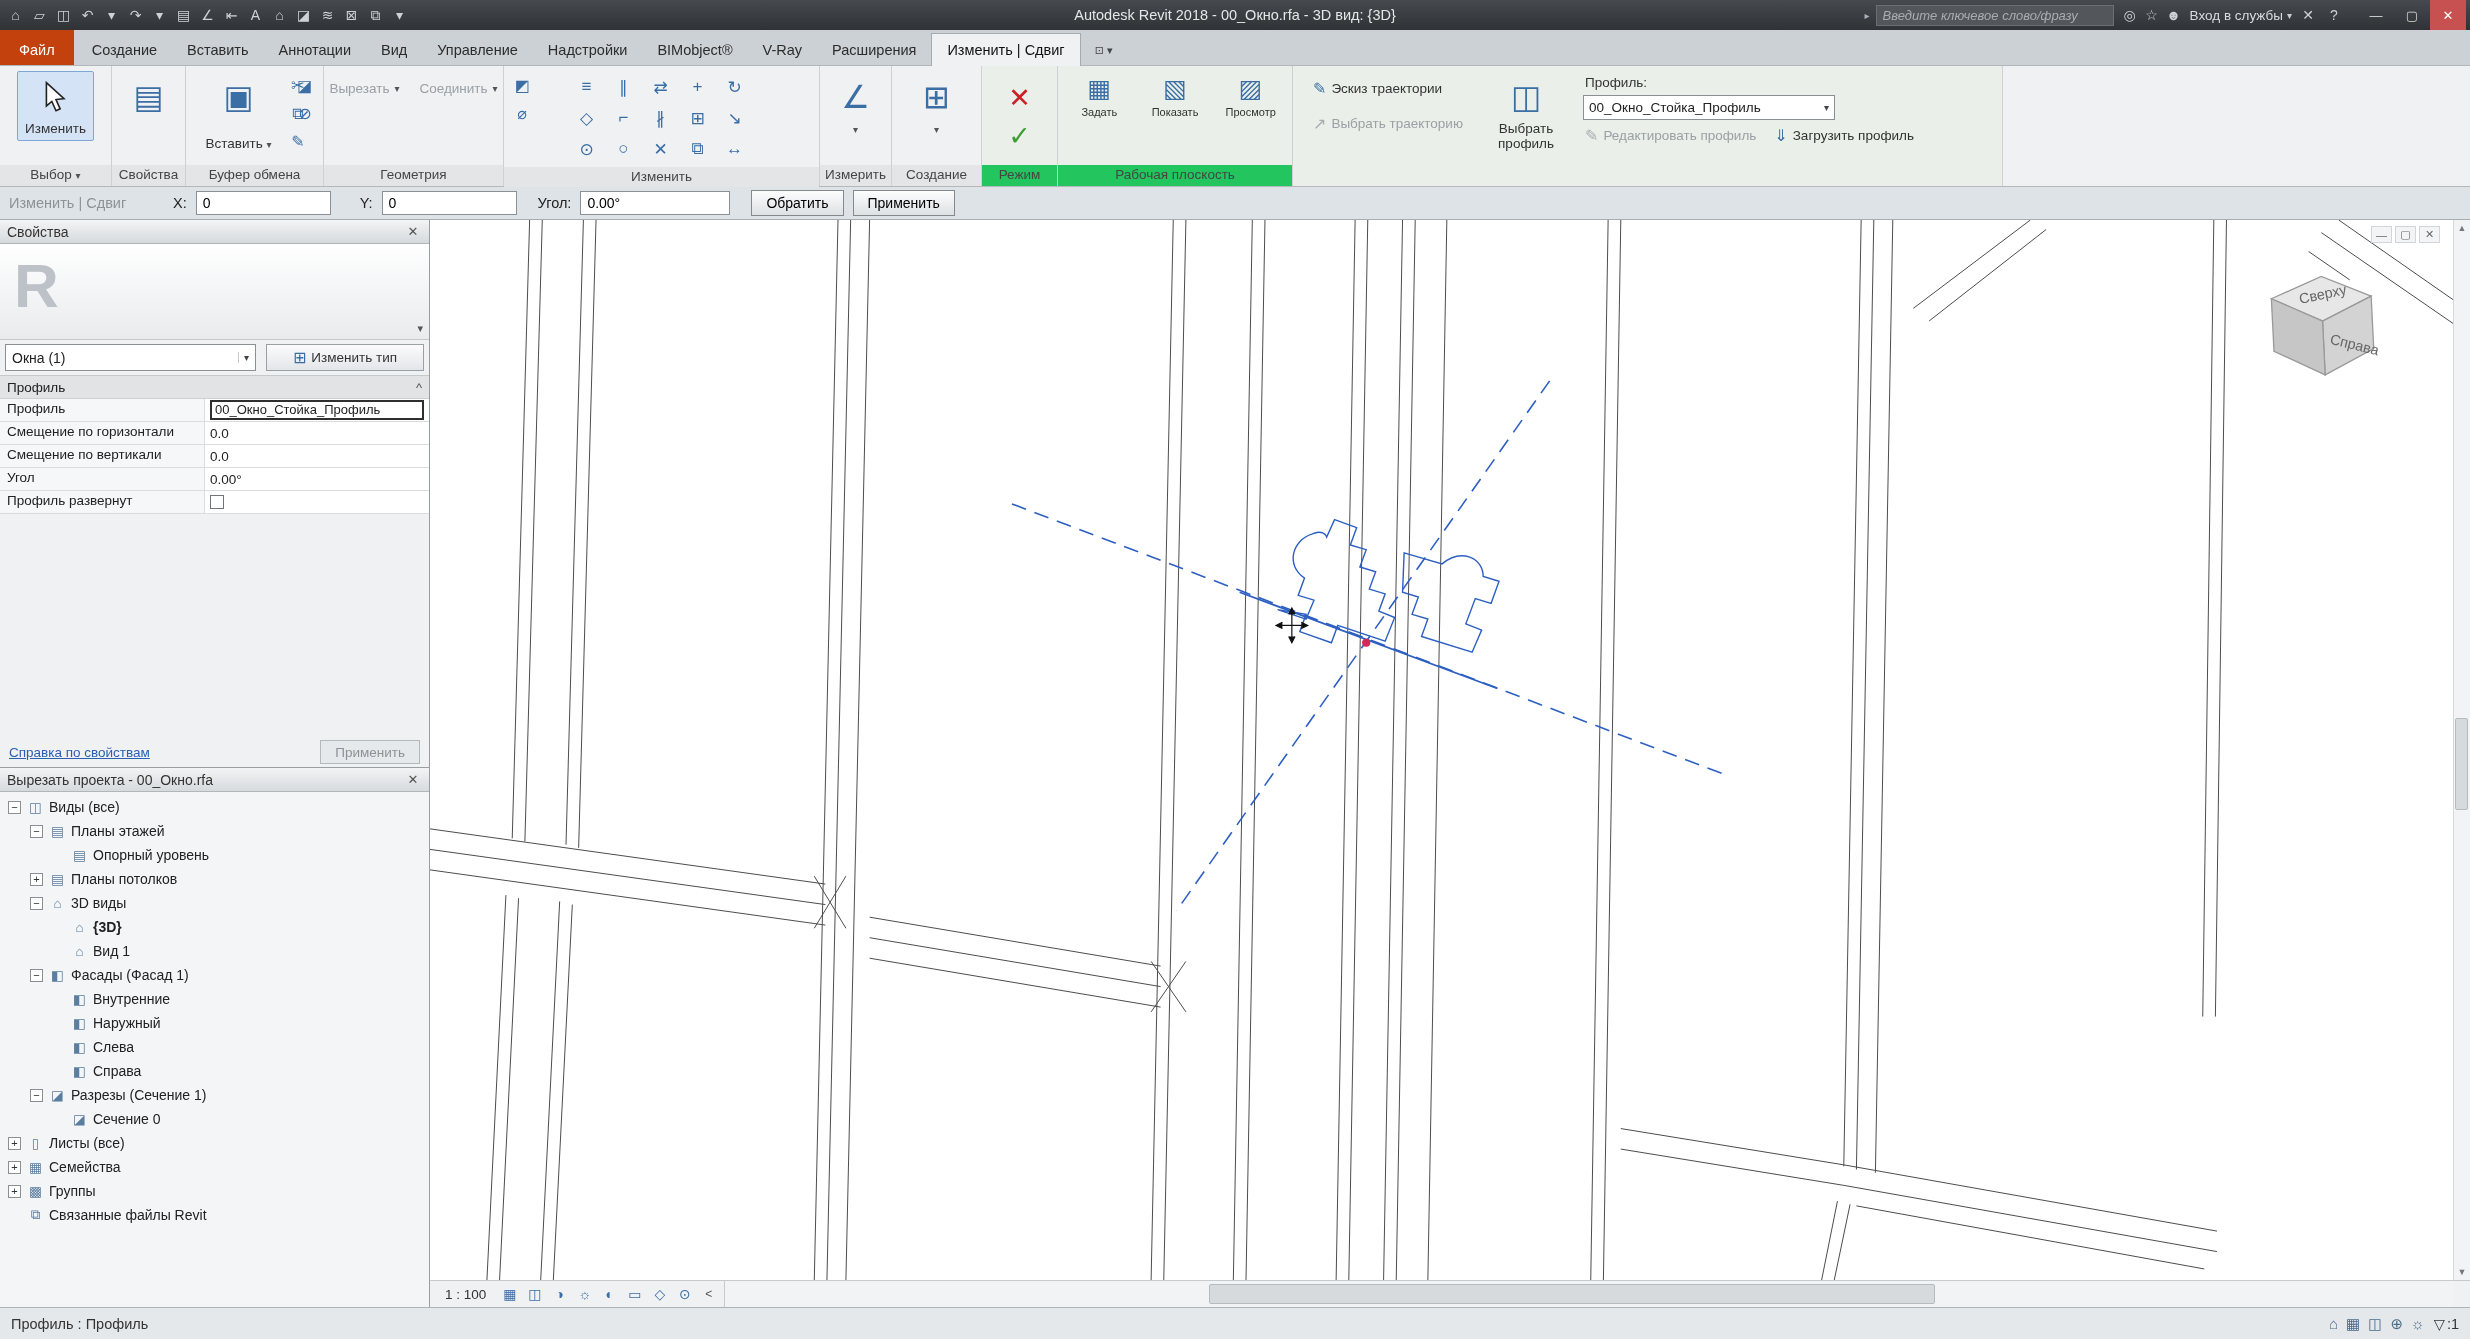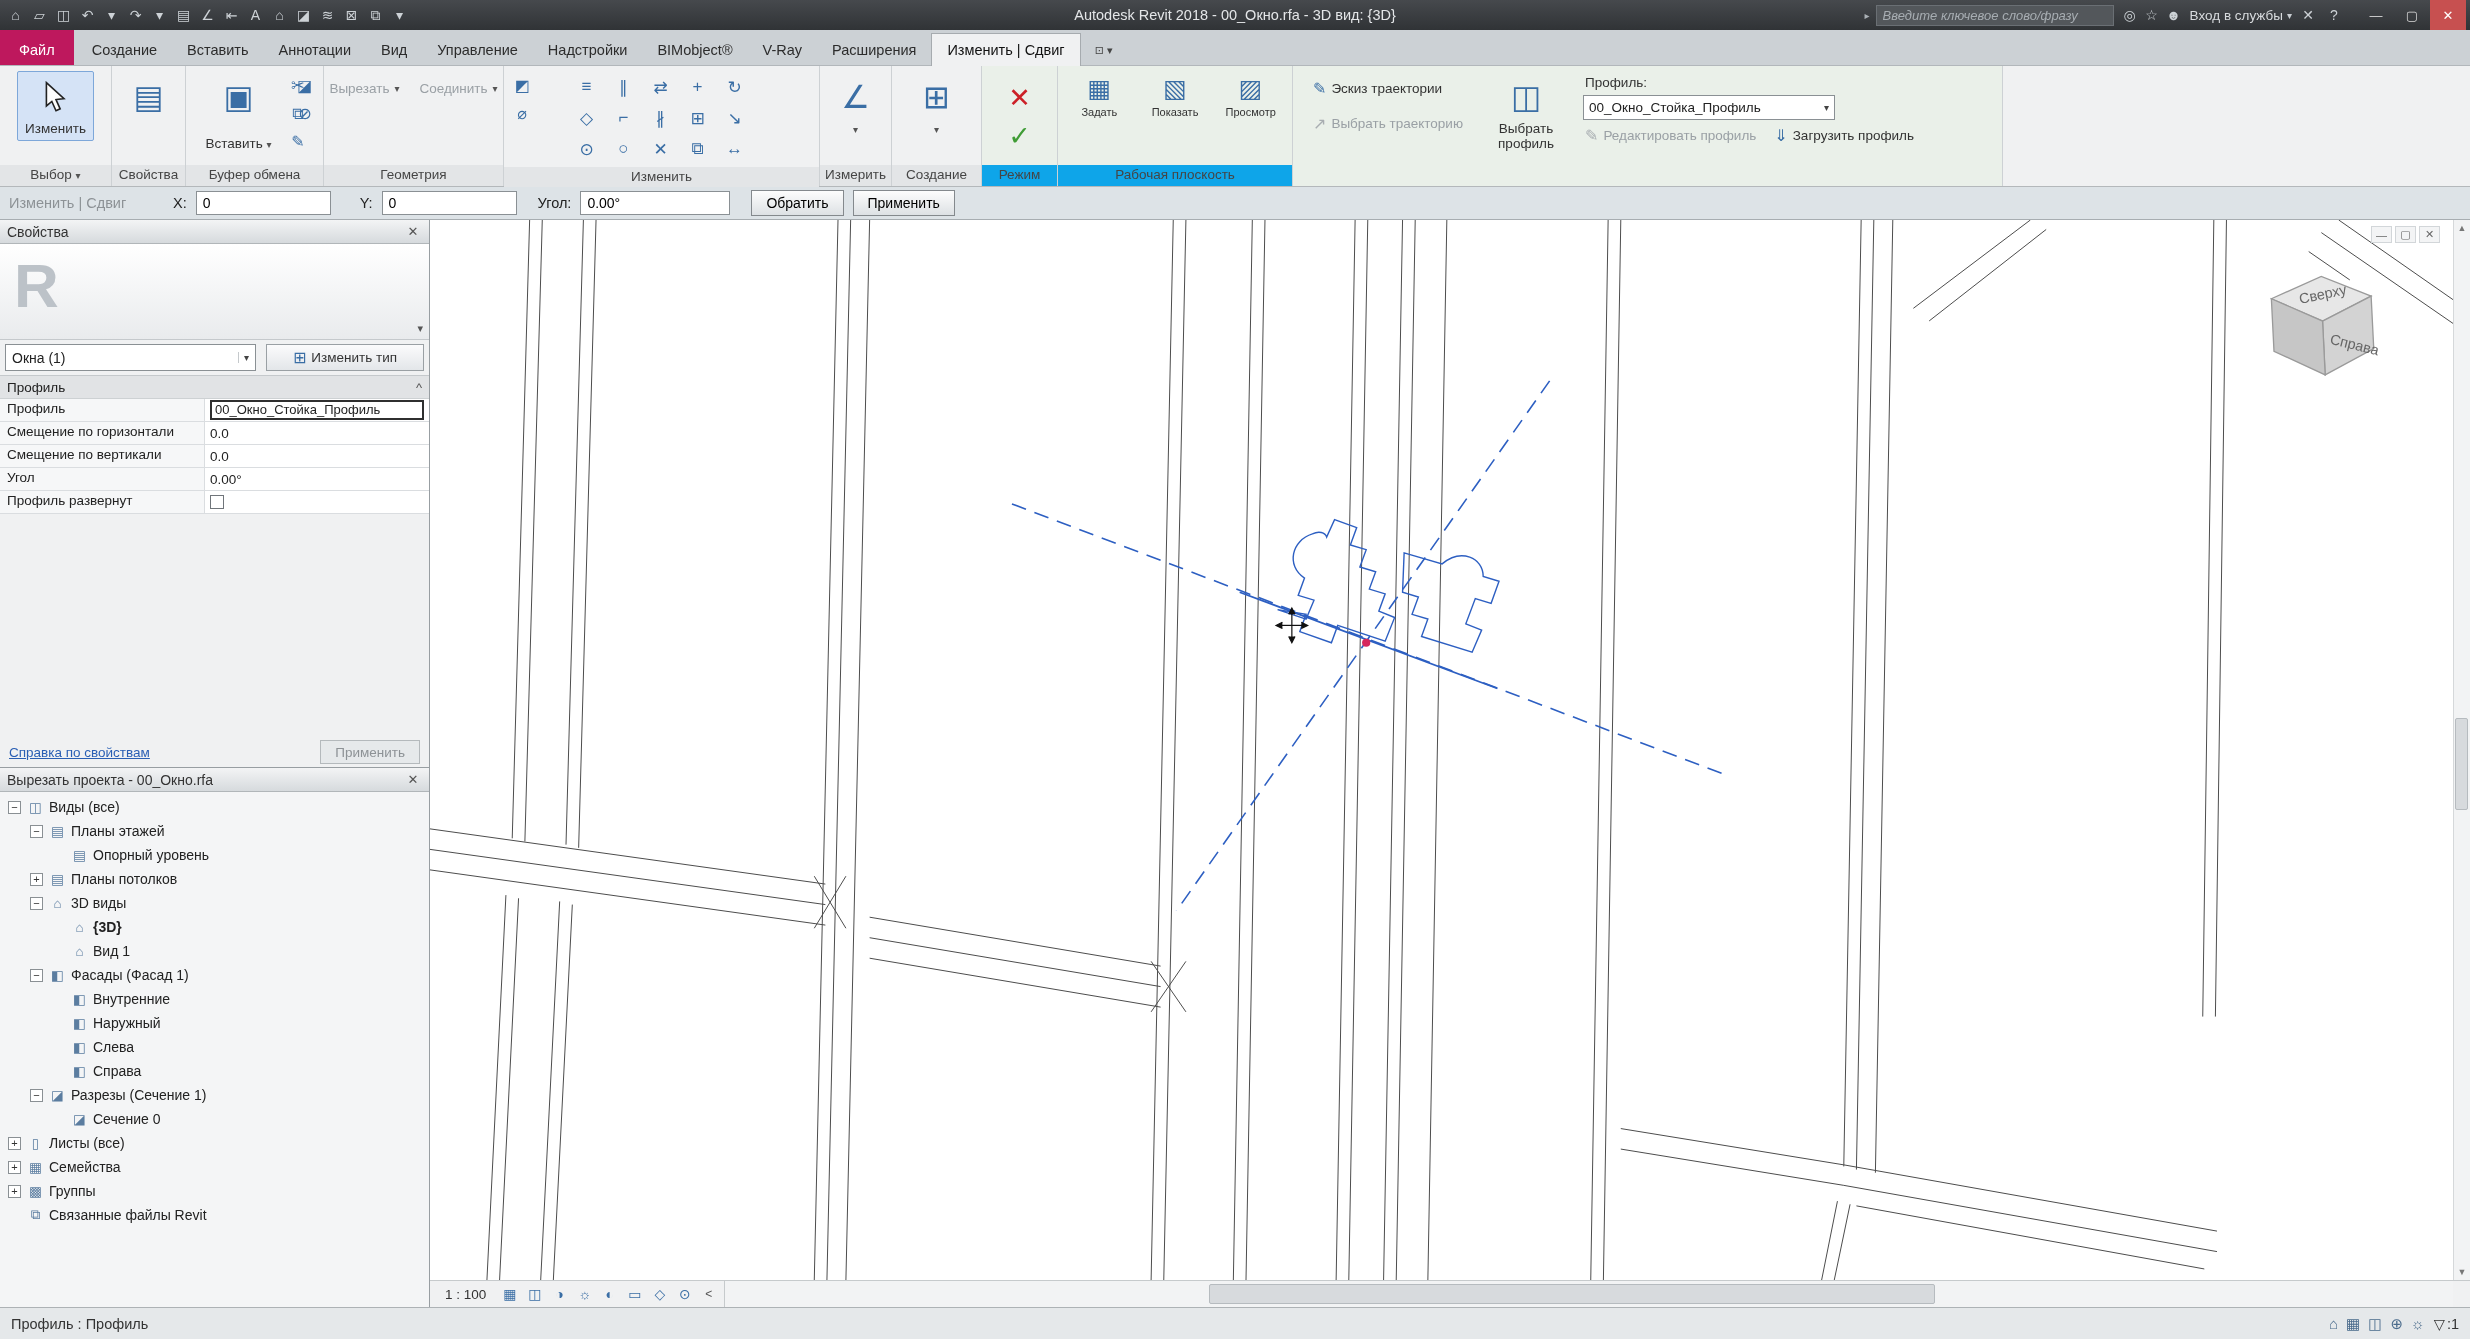--- a/index.html
+++ b/index.html
@@ -21,32 +21,32 @@
   .tb-search::placeholder{color:#a7adb2;font-style:italic}
   .tb-ic{font-size:14px;color:#cdd2d6;width:20px;text-align:center}
   .signin{display:flex;align-items:center;gap:4px;font-size:13.5px;color:#d8dbde}
   .winbtns-app{display:flex;margin-left:8px;height:30px}
   .wb{width:36px;height:30px;display:flex;align-items:center;justify-content:center;font-size:13px;color:#d8d8d8}
   .wb.close{background:#c75050;color:#fff}
 
   
   .tabrow{height:36px;background:#ccd1d5;display:flex;align-items:flex-end;border-bottom:1px solid #b2b7bb;flex:0 0 auto}
   .tab{padding:8px 15px 7px;font-size:14.5px;color:#2c2c2c;white-space:nowrap}
-  .tab.file{background:#be185d;color:#fff;padding:24px 19px 7px;margin-right:3px}
+  .tab.file{background:#c2410c;color:#fff;padding:24px 19px 7px;margin-right:3px}
   .tab.active{background:#f0f1f2;border:1px solid #a6abaf;border-bottom:none;margin-bottom:-1px;
     padding-bottom:8px;color:#111;z-index:2}
   .tabopt{margin-left:8px;padding:8px 6px;font-size:11px;color:#444}
 
   
   .ribbon{height:121px;background:#f0f1f2;display:flex;border-bottom:1px solid #b4b8bb;flex:0 0 auto}
   .rpanel{display:flex;flex-direction:column;border-right:1px solid #cdd1d4;flex:0 0 auto}
   .rbody{flex:1;display:flex;align-items:flex-start;justify-content:center;padding:5px 6px 2px;gap:5px}
   .rlabel{height:21px;font-size:13.5px;color:#454545;text-align:center;line-height:20px;background:#e3e5e7;white-space:nowrap}
   .ctx{background:#eaf0e9}
-  .ctx .rlabel{background:#0ea5e9}
+  .ctx .rlabel{background:#22c55e}
   .caret{font-size:10px;color:#555}
   .bigbtn{display:flex;flex-direction:column;align-items:center;gap:3px;padding:4px 7px;
     border:1px solid transparent;border-radius:2px}
   .bigbtn.active{background:#d5e3f6;border-color:#7da7d9}
   .bicon{height:42px;display:flex;align-items:center;justify-content:center;font-size:32px;color:#3a6ea5;line-height:1}
   .blabel{font-size:13.5px;color:#333;text-align:center;line-height:15px;white-space:pre-line}
   .minicol{display:flex;flex-direction:column;gap:3px;padding-top:2px}
   .mini{width:27px;height:25px;display:flex;align-items:center;justify-content:center;font-size:16px;color:#3a6ea5}
   .dropbtn{display:flex;align-items:center;gap:5px;font-size:13.5px;color:#333;padding:4px 6px;white-space:nowrap}
   .dropbtn.disabled{color:#9aa0a5}

